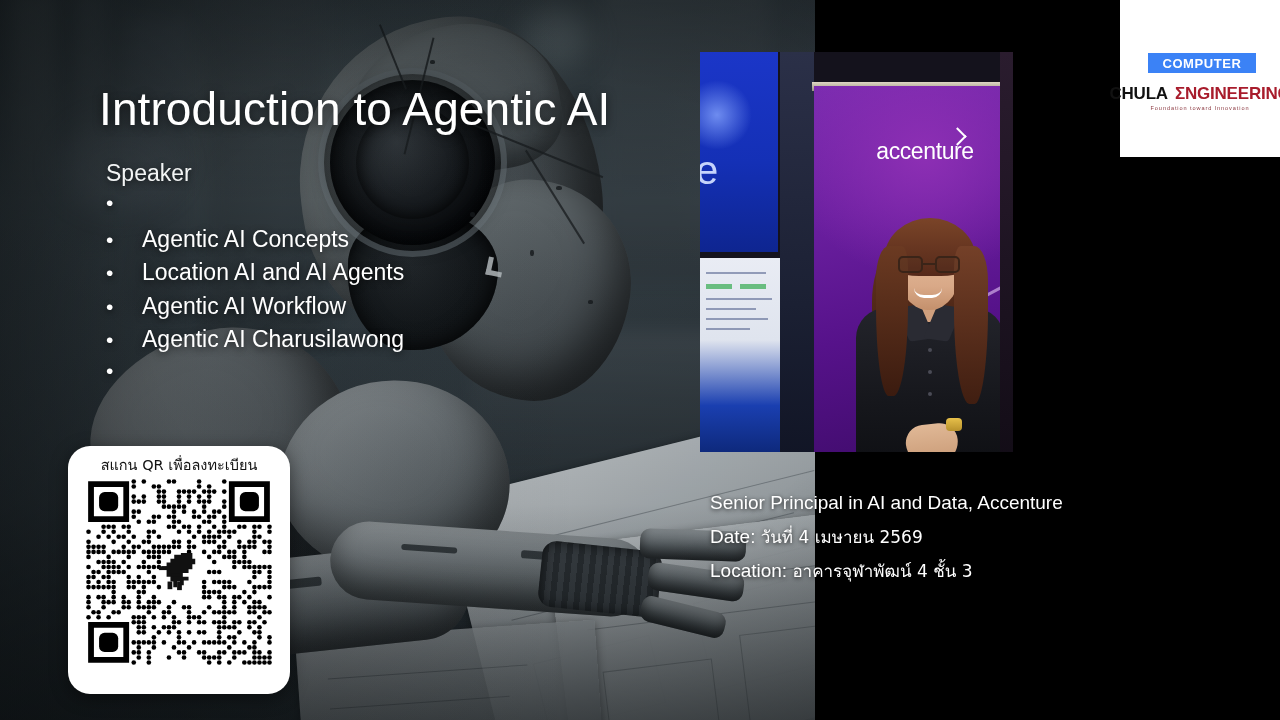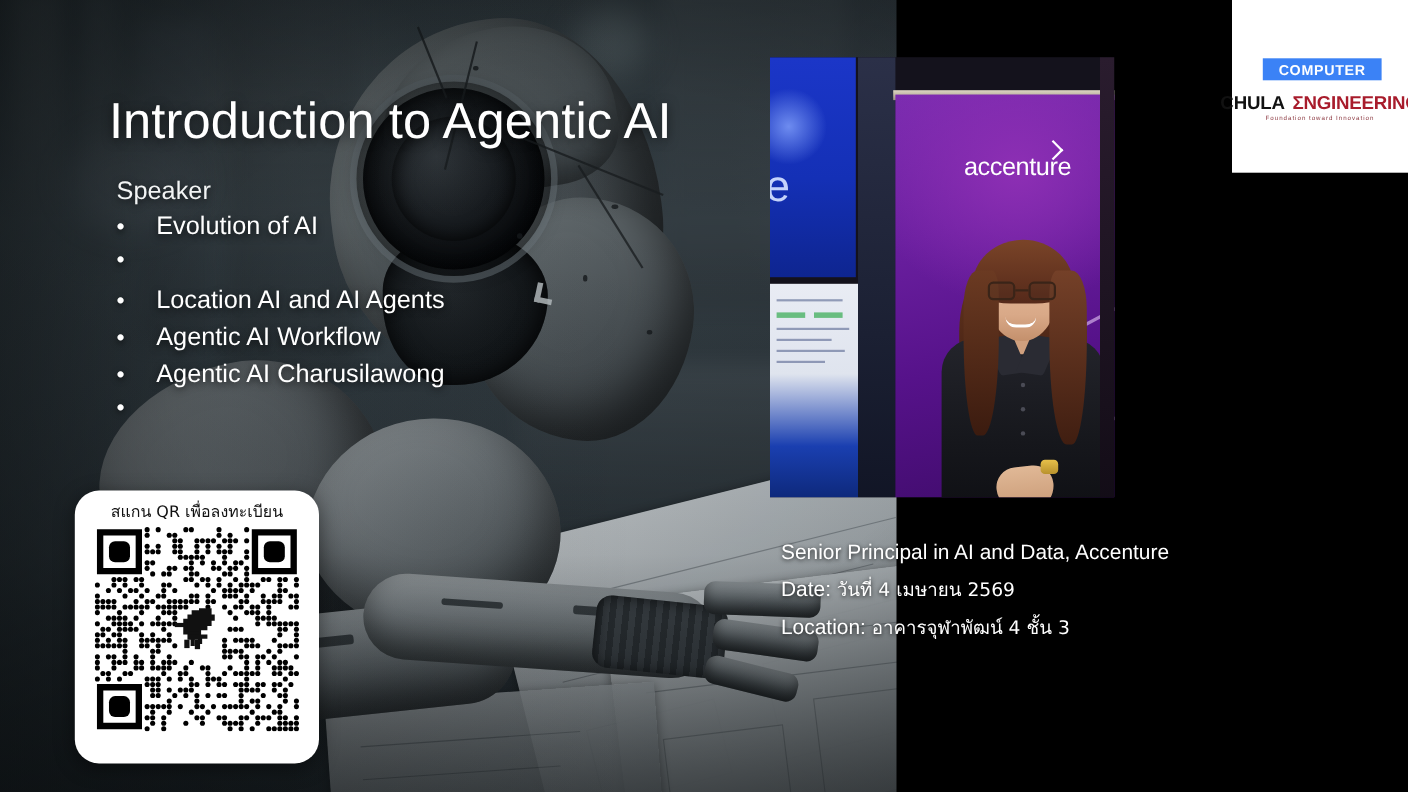--- a/index.html
+++ b/index.html
@@ -418,24 +418,24 @@
   </div>
 
   <div class="right-panel"></div>
 
   <div class="title">Introduction to Agentic AI</div>
   <div class="agenda-label">Speaker</div>
 
   <div class="agenda-list">
     <div class="agenda-item">
       <span class="bullet">•</span>
-      <span class="agenda-text">Evolution of AI</span>
     </div>
     <div class="agenda-item">
       <span class="bullet">•</span>
+      <span class="agenda-text">Agentic AI Concepts</span>
     </div>
     <div class="agenda-item">
       <span class="bullet">•</span>
       <span class="agenda-text">Location AI and AI Agents</span>
     </div>
     <div class="agenda-item">
       <span class="bullet">•</span>
       <span class="agenda-text">Agentic AI Workflow</span>
     </div>
     <div class="agenda-item">

